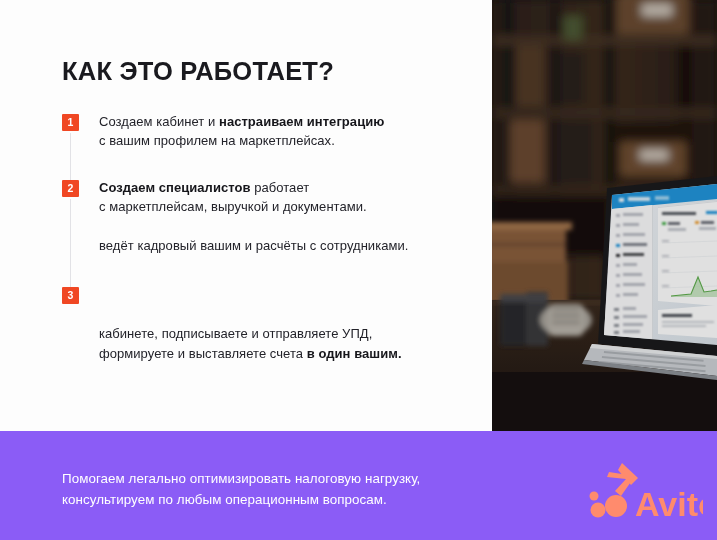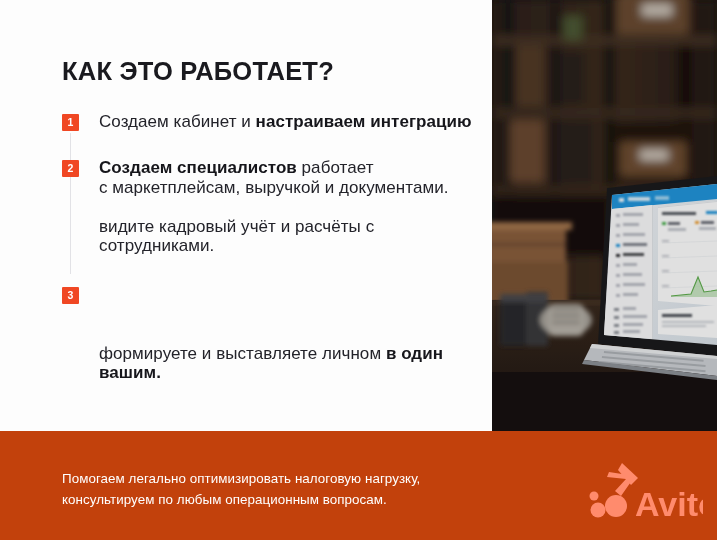--- a/index.html
+++ b/index.html
@@ -77,21 +77,21 @@
     border-radius: 1px;
   }
   .connector {
     position: absolute;
     left: 8px;
     top: 21px;
     width: 1px;
     background: #e2e2e6;
   }
   .step-text {
-    font-size: 17px;
+    font-size: 13px;
     line-height: 19.4px;
     color: #23232a;
     letter-spacing: 0.05px;
   }
   .step-text b {
     font-weight: bold;
     color: #16161b;
   }
   .step-1 { margin-bottom: 27px; }
   .step-2 { margin-bottom: 30px; }
@@ -108,21 +108,21 @@
   }
   .photo-panel svg { display: block; }
 
   
   .banner {
     position: absolute;
     left: 0;
     top: 431px;
     width: 717px;
     height: 109px;
-    background: #c2410c;
+    background: #8b5cf6;
     overflow: hidden;
   }
   .banner-text {
     position: absolute;
     left: 62px;
     top: 37px;
     font-size: 13.4px;
     line-height: 21px;
     color: #ffffff;
     letter-spacing: 0.05px;
@@ -146,41 +146,42 @@
 
       <div class="slide-title">КАК ЭТО РАБОТАЕТ?</div>
 
       <div class="steps">
 
         <div class="step step-1">
           <div class="step-badge">1</div>
           <div class="connector" style="height:56px;"></div>
           <div class="step-text">
             <span>Создаем кабинет и </span><b>настраиваем интеграцию</b><br>
+            <span>с вашим профилем на маркетплейсах.</span>
           </div>
         </div>
 
         <div class="step step-2">
           <div class="step-badge">2</div>
           <div class="connector" style="height:95px;"></div>
           <div class="step-text">
             <b>Создаем специалистов</b><span> работает</span><br>
             <span>с маркетплейсам, выручкой и документами.</span><br>
             <br>
-            <span>видите кадровый учёт и расчёты с сотрудниками.</span>
+            <span>ведёт кадровый вашим и расчёты с сотрудниками.</span>
           </div>
         </div>
 
         <div class="step step-3">
           <div class="step-badge">3</div>
           <div class="step-text">
             <br>
             <br>
-            <br>
-            <span>формируете и выставляете личном </span><b>в один вашим.</b>
+            <span>кабинете, подписываете и отправляете УПД,</span><br>
+            <span>формируете и выставляете счета </span><b>в один вашим.</b>
           </div>
         </div>
 
       </div>
     </div>
 
     <div class="photo-panel">
       <svg width="225" height="431" viewBox="0 0 225 431" xmlns="http://www.w3.org/2000/svg">
         <defs>
           <filter id="blurSoft" x="-20%" y="-20%" width="140%" height="140%">

